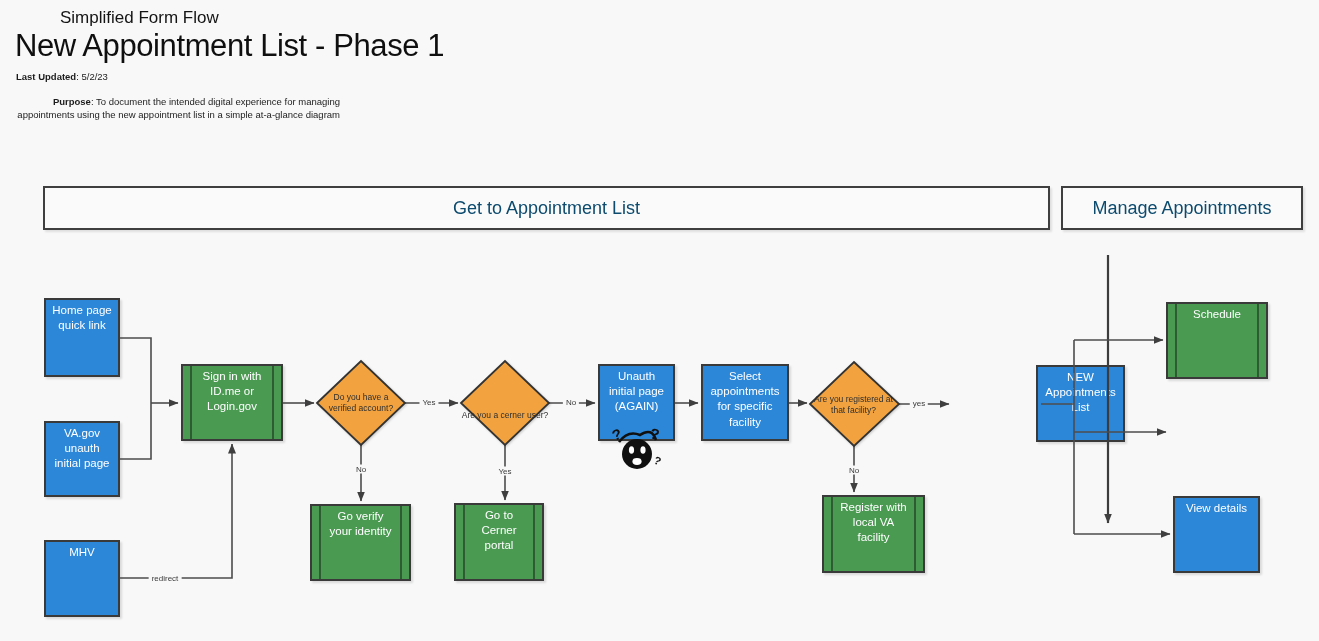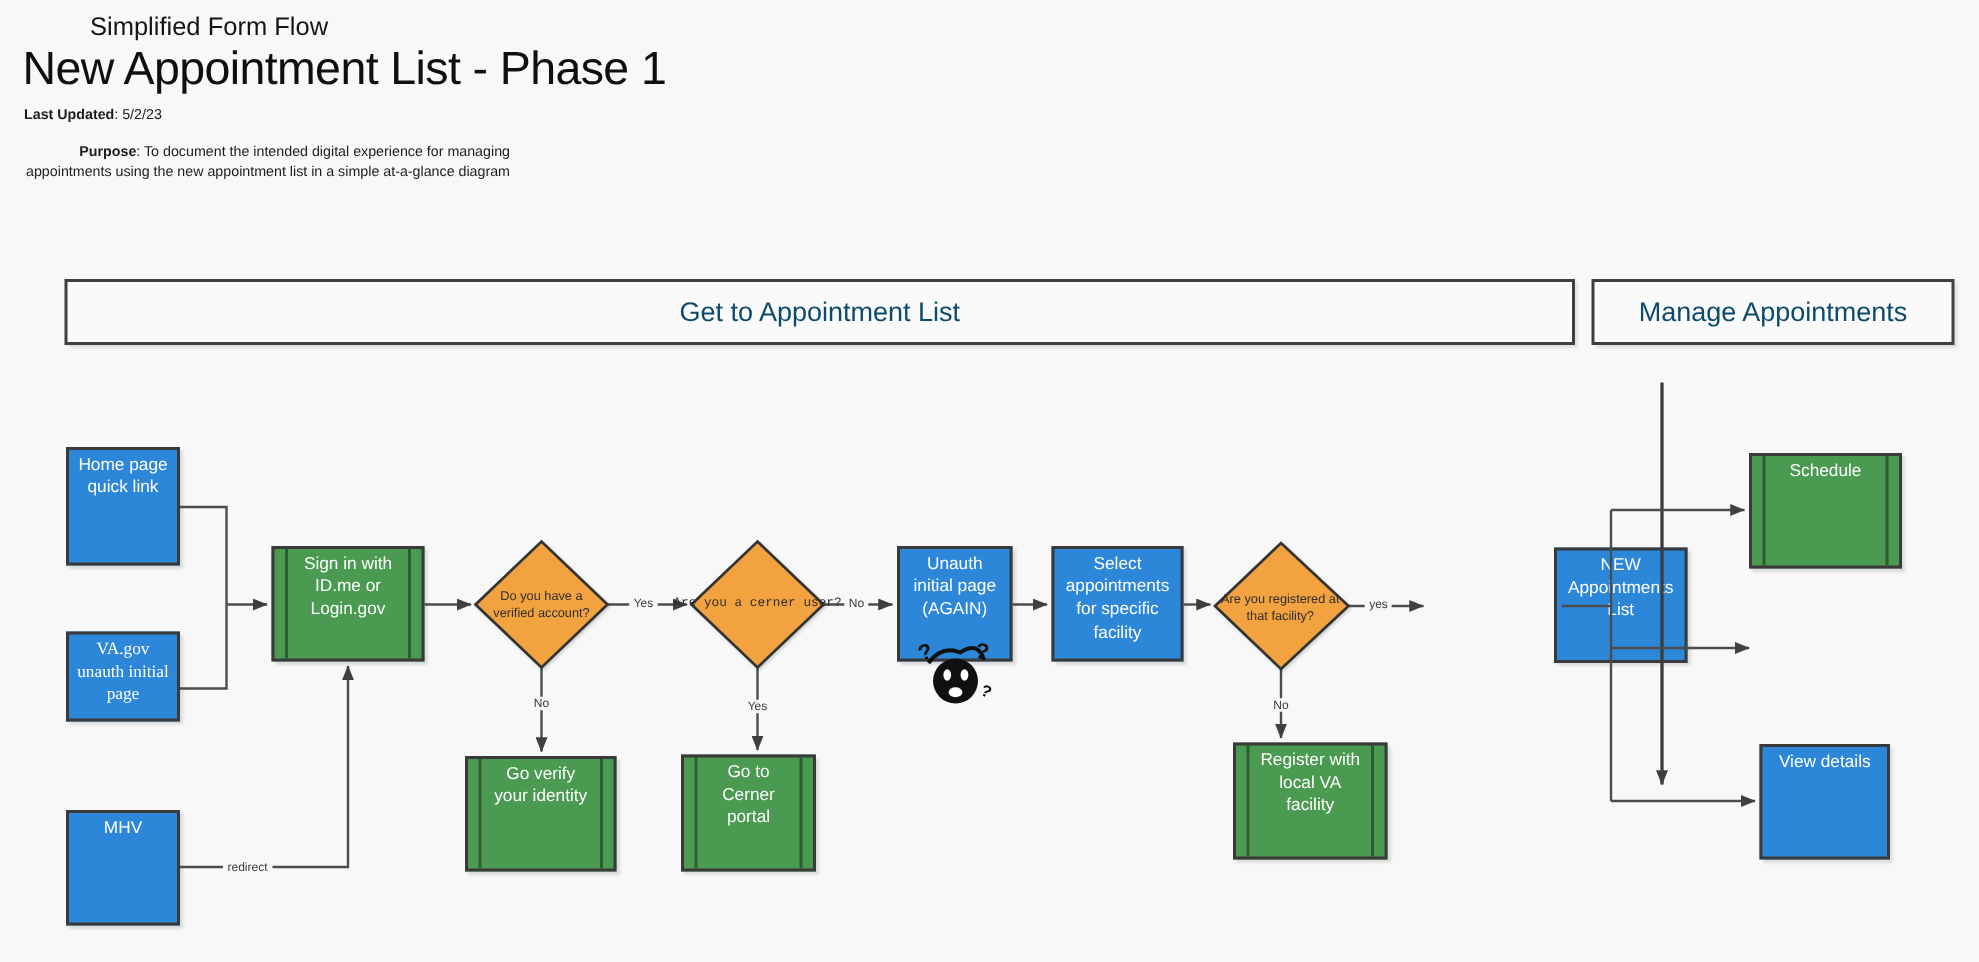--- a/index.html
+++ b/index.html
@@ -43,21 +43,21 @@
   <div class="section-bar" style="left:43px;width:1007px;">
     <span>Get to Appointment List</span>
   </div>
   <div class="section-bar" style="left:1061px;width:242px;">
     <span>Manage Appointments</span>
   </div>
 
   <div class="node blue" style="left:44px;top:298px;width:76px;height:79px;">
       <span>Home page quick link</span>
     </div>
-  <div class="node blue" style="left:44px;top:421px;width:76px;height:60px;font-family:Liberation Serif, serif;">
+  <div class="node blue" style="left:44px;top:421px;width:76px;height:76px;">
       <span>VA.gov unauth initial page</span>
     </div>
   <div class="node blue" style="left:44px;top:540px;width:76px;height:77px;">
       <span>MHV</span>
     </div>
   <div class="node green" style="left:181px;top:364px;width:102px;height:77px;">
       <span>Sign in with ID.me or Login.gov</span>
     </div>
   <div class="node blue" style="left:598px;top:364px;width:77px;height:77px;">
       <span>Unauth initial page (AGAIN)</span>
@@ -126,21 +126,21 @@
       <ellipse cx="631.5" cy="450" rx="2.6" ry="3.8" fill="#ffffff"></ellipse>
       <ellipse cx="643" cy="450" rx="2.6" ry="3.8" fill="#ffffff"></ellipse>
       <ellipse cx="637" cy="461.5" rx="4.6" ry="3.4" fill="#ffffff"></ellipse>
       <text x="614" y="441" font-size="15" font-weight="bold" fill="#101010" transform="rotate(-18 614 441)">?</text>
       <text x="649" y="438" font-size="15" font-weight="bold" fill="#101010" transform="rotate(14 649 438)">?</text>
       <text x="653" y="463" font-size="11" font-weight="bold" fill="#101010" transform="rotate(22 653 463)">?</text>
     </g>
   </svg>
 
   <div class="diamond-text" style="left:319px;top:363px;width:84px;height:80px;">Do you have a verified account?</div>
-  <div class="diamond-text nowrap" style="left:461px;top:363px;width:88px;height:80px;font-family:Liberation Mono, monospace;">Are you a cerner user?</div>
+  <div class="diamond-text nowrap" style="left:461px;top:376px;width:88px;height:80px;">Are you a cerner user?</div>
   <div class="diamond-text" style="left:808px;top:364px;width:91px;height:82px;">Are you registered at that facility?</div>
 
   <span class="edge-label" style="left:429px;top:402px;">Yes</span>
   <span class="edge-label" style="left:361px;top:469px;">No</span>
   <span class="edge-label" style="left:571px;top:402px;">No</span>
   <span class="edge-label" style="left:505px;top:471px;">Yes</span>
   <span class="edge-label" style="left:919px;top:403px;">yes</span>
   <span class="edge-label" style="left:854px;top:470px;">No</span>
   <span class="edge-label" style="left:165px;top:578px;">redirect</span>
 

